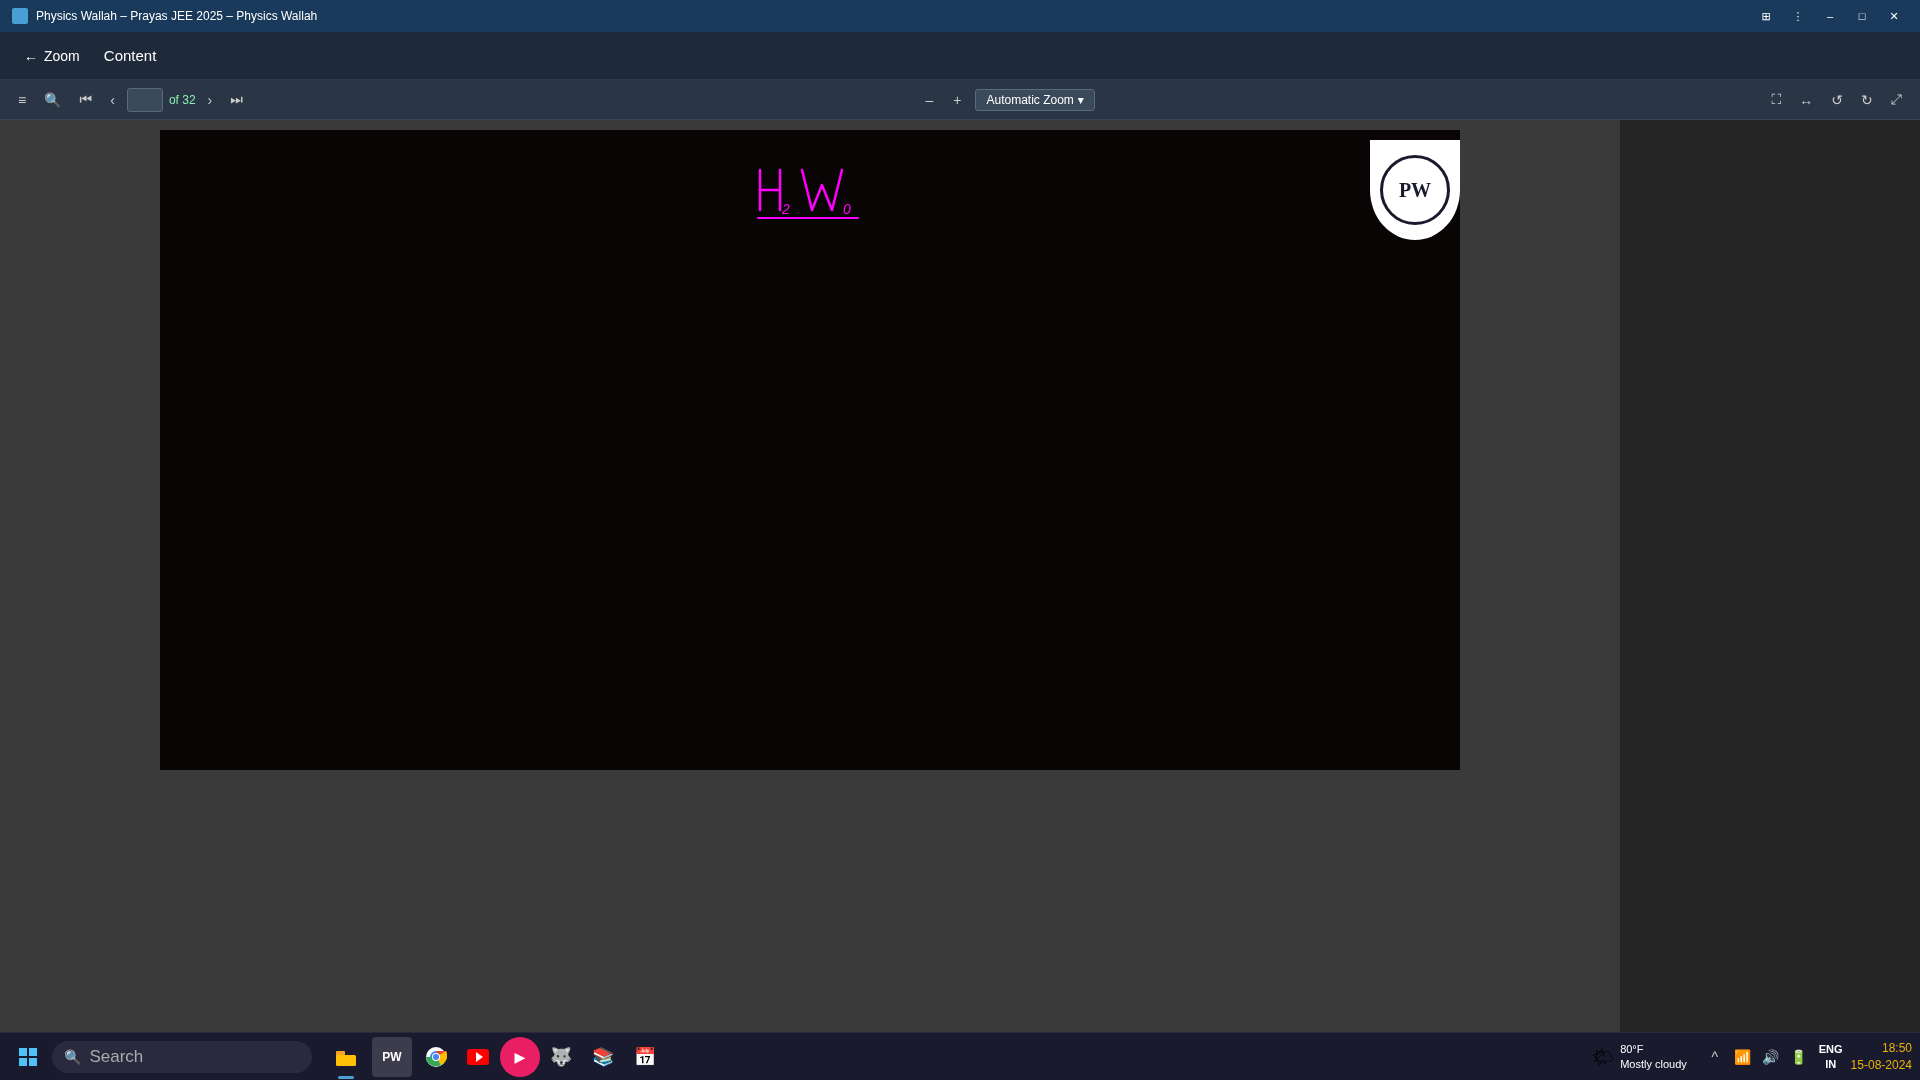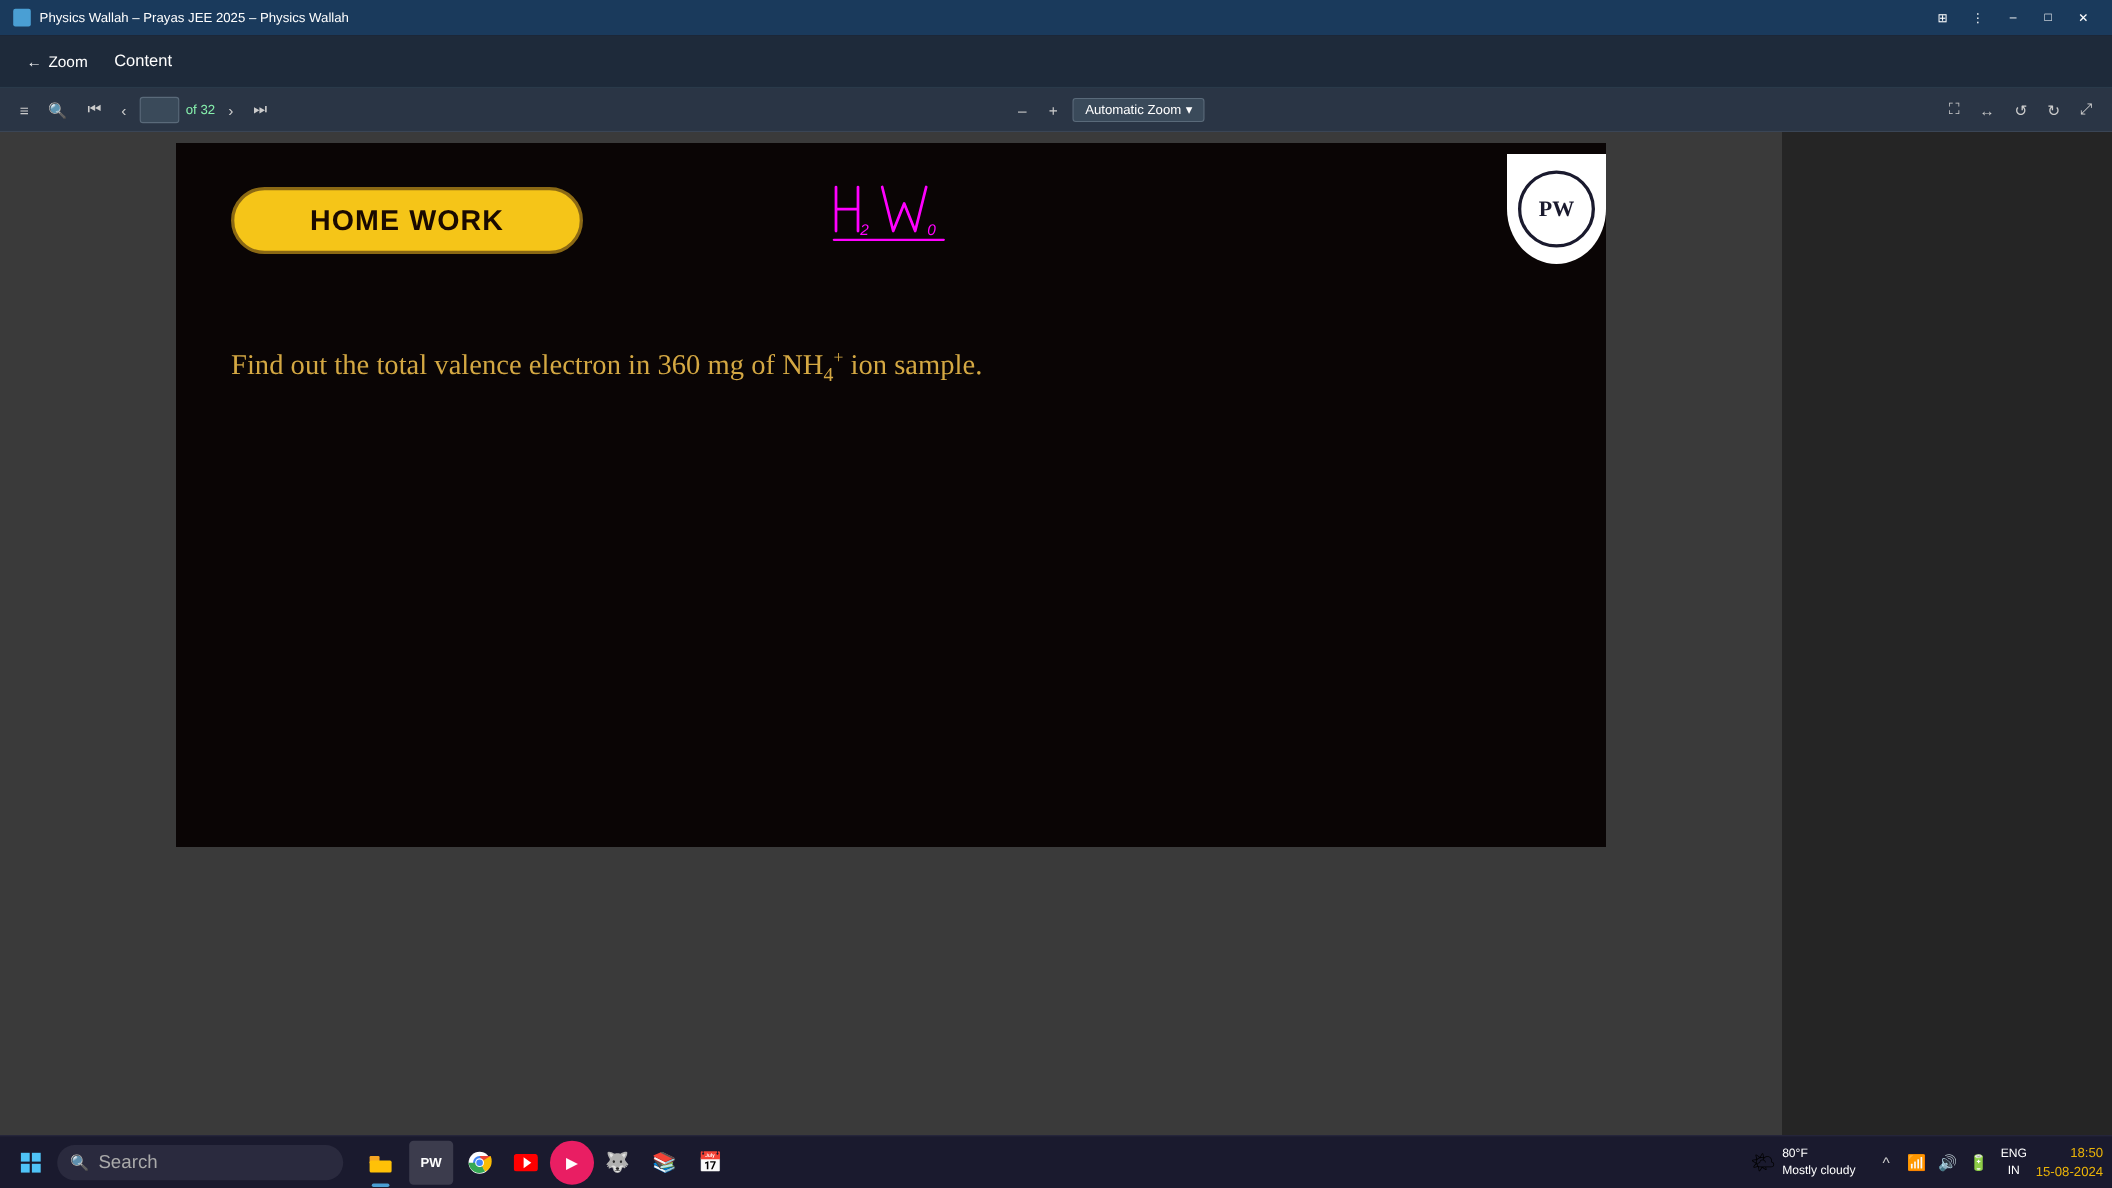--- a/index.html
+++ b/index.html
@@ -308,20 +308,21 @@
       color: #eab308;
       font-size: 12px;
       text-align: right;
       line-height: 1.4;
     }
     #lang-indicator {
       color: white;
       font-size: 11px;
       text-align: center;
       line-height: 1.3;
+      font-weight: bold;
     }
     #tray-icons {
       display: flex;
       align-items: center;
       gap: 4px;
     }
     .tray-icon {
       width: 24px;
       height: 24px;
       display: flex;
@@ -443,38 +444,36 @@
 </div>
 
 <div id="main-area">
   <div id="pdf-page">
     <div id="pdf-content">
 
       <div id="pw-logo">
         <div id="pw-logo-inner">PW</div>
       </div>
 
-      <div id="hw-badge">HOME WORK</div>
 
       <div id="annotation">
         <svg width="120" height="70" viewBox="0 0 120 70">
 
           <path d="M10,10 L10,50 M10,30 L30,30 M30,10 L30,50" stroke="#ff00ff" stroke-width="2.5" fill="none" stroke-linecap="round"></path>
 
           <text x="32" y="54" fill="#ff00ff" font-size="14" font-family="Arial">2</text>
 
           <path d="M52,10 L62,50 L72,25 L82,50 L92,10" stroke="#ff00ff" stroke-width="2.5" fill="none" stroke-linecap="round" stroke-linejoin="round"></path>
 
           <text x="93" y="54" fill="#ff00ff" font-size="14" font-family="Arial">0</text>
 
           <line x1="8" y1="58" x2="108" y2="58" stroke="#ff00ff" stroke-width="2" stroke-linecap="round"></line>
         </svg>
       </div>
 
-      <div id="question-text">Find out the total valence electron in 360 mg of NH<sub>4</sub><sup>+</sup> ion sample.</div>
     </div>
   </div>
   <div id="sidebar"></div>
 </div>
 
 <div id="taskbar">
   <div id="taskbar-start">
     <svg width="20" height="20" viewBox="0 0 20 20">
       <rect x="1" y="1" width="8" height="8" fill="#4fc3f7"></rect>
       <rect x="11" y="1" width="8" height="8" fill="#4fc3f7"></rect>

